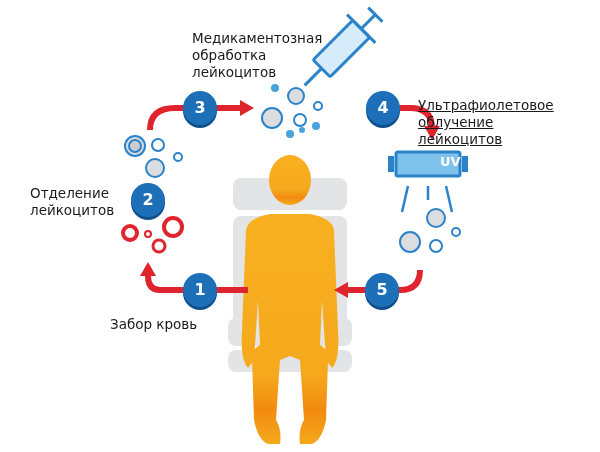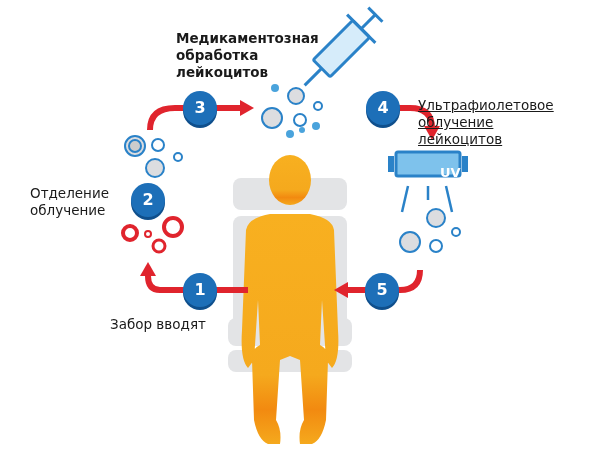--- a/index.html
+++ b/index.html
@@ -89,30 +89,30 @@
     <rect x="388" y="156" width="6" height="16" fill="#2a82c8"></rect>
     <rect x="462" y="156" width="6" height="16" fill="#2a82c8"></rect>
     <g stroke="#2a82c8" stroke-width="2.5">
       <line x1="408" y1="186" x2="402" y2="212"></line>
       <line x1="428" y1="186" x2="428" y2="200"></line>
       <line x1="446" y1="186" x2="452" y2="212"></line>
     </g>
   </g>
 </svg>
 
-<div class="label" style="left:440px;top:164px;color:#fff;font-weight:bold;font-size:13px;text-align:center;">UV</div>
+<div class="label" style="left:440px;top:153px;color:#fff;font-weight:bold;font-size:13px;text-align:center;">UV</div>
 
 <div class="badge" style="left:183px;top:273px;">1</div>
 <div class="badge" style="left:131px;top:183px;">2</div>
 <div class="badge" style="left:183px;top:91px;">3</div>
 <div class="badge" style="left:366px;top:91px;">4</div>
 <div class="badge" style="left:365px;top:273px;">5</div>
 
-<div class="label" style="left:110px;top:316px;">Забор вводят</div>
+<div class="label" style="left:110px;top:316px;">Забор кровь</div>
 <div class="label" style="left:30px;top:185px;">Отделение
-облучение</div>
-<div class="label" style="left:176px;top:30px;font-weight:bold;">Медикаментозная
+лейкоцитов</div>
+<div class="label" style="left:192px;top:30px;">Медикаментозная
 обработка
 лейкоцитов</div>
 <div class="label" style="left:418px;top:97px;text-decoration:underline;">Ультрафиолетовое
 облучение
 лейкоцитов</div>
 </div>
 
 </body></html>

